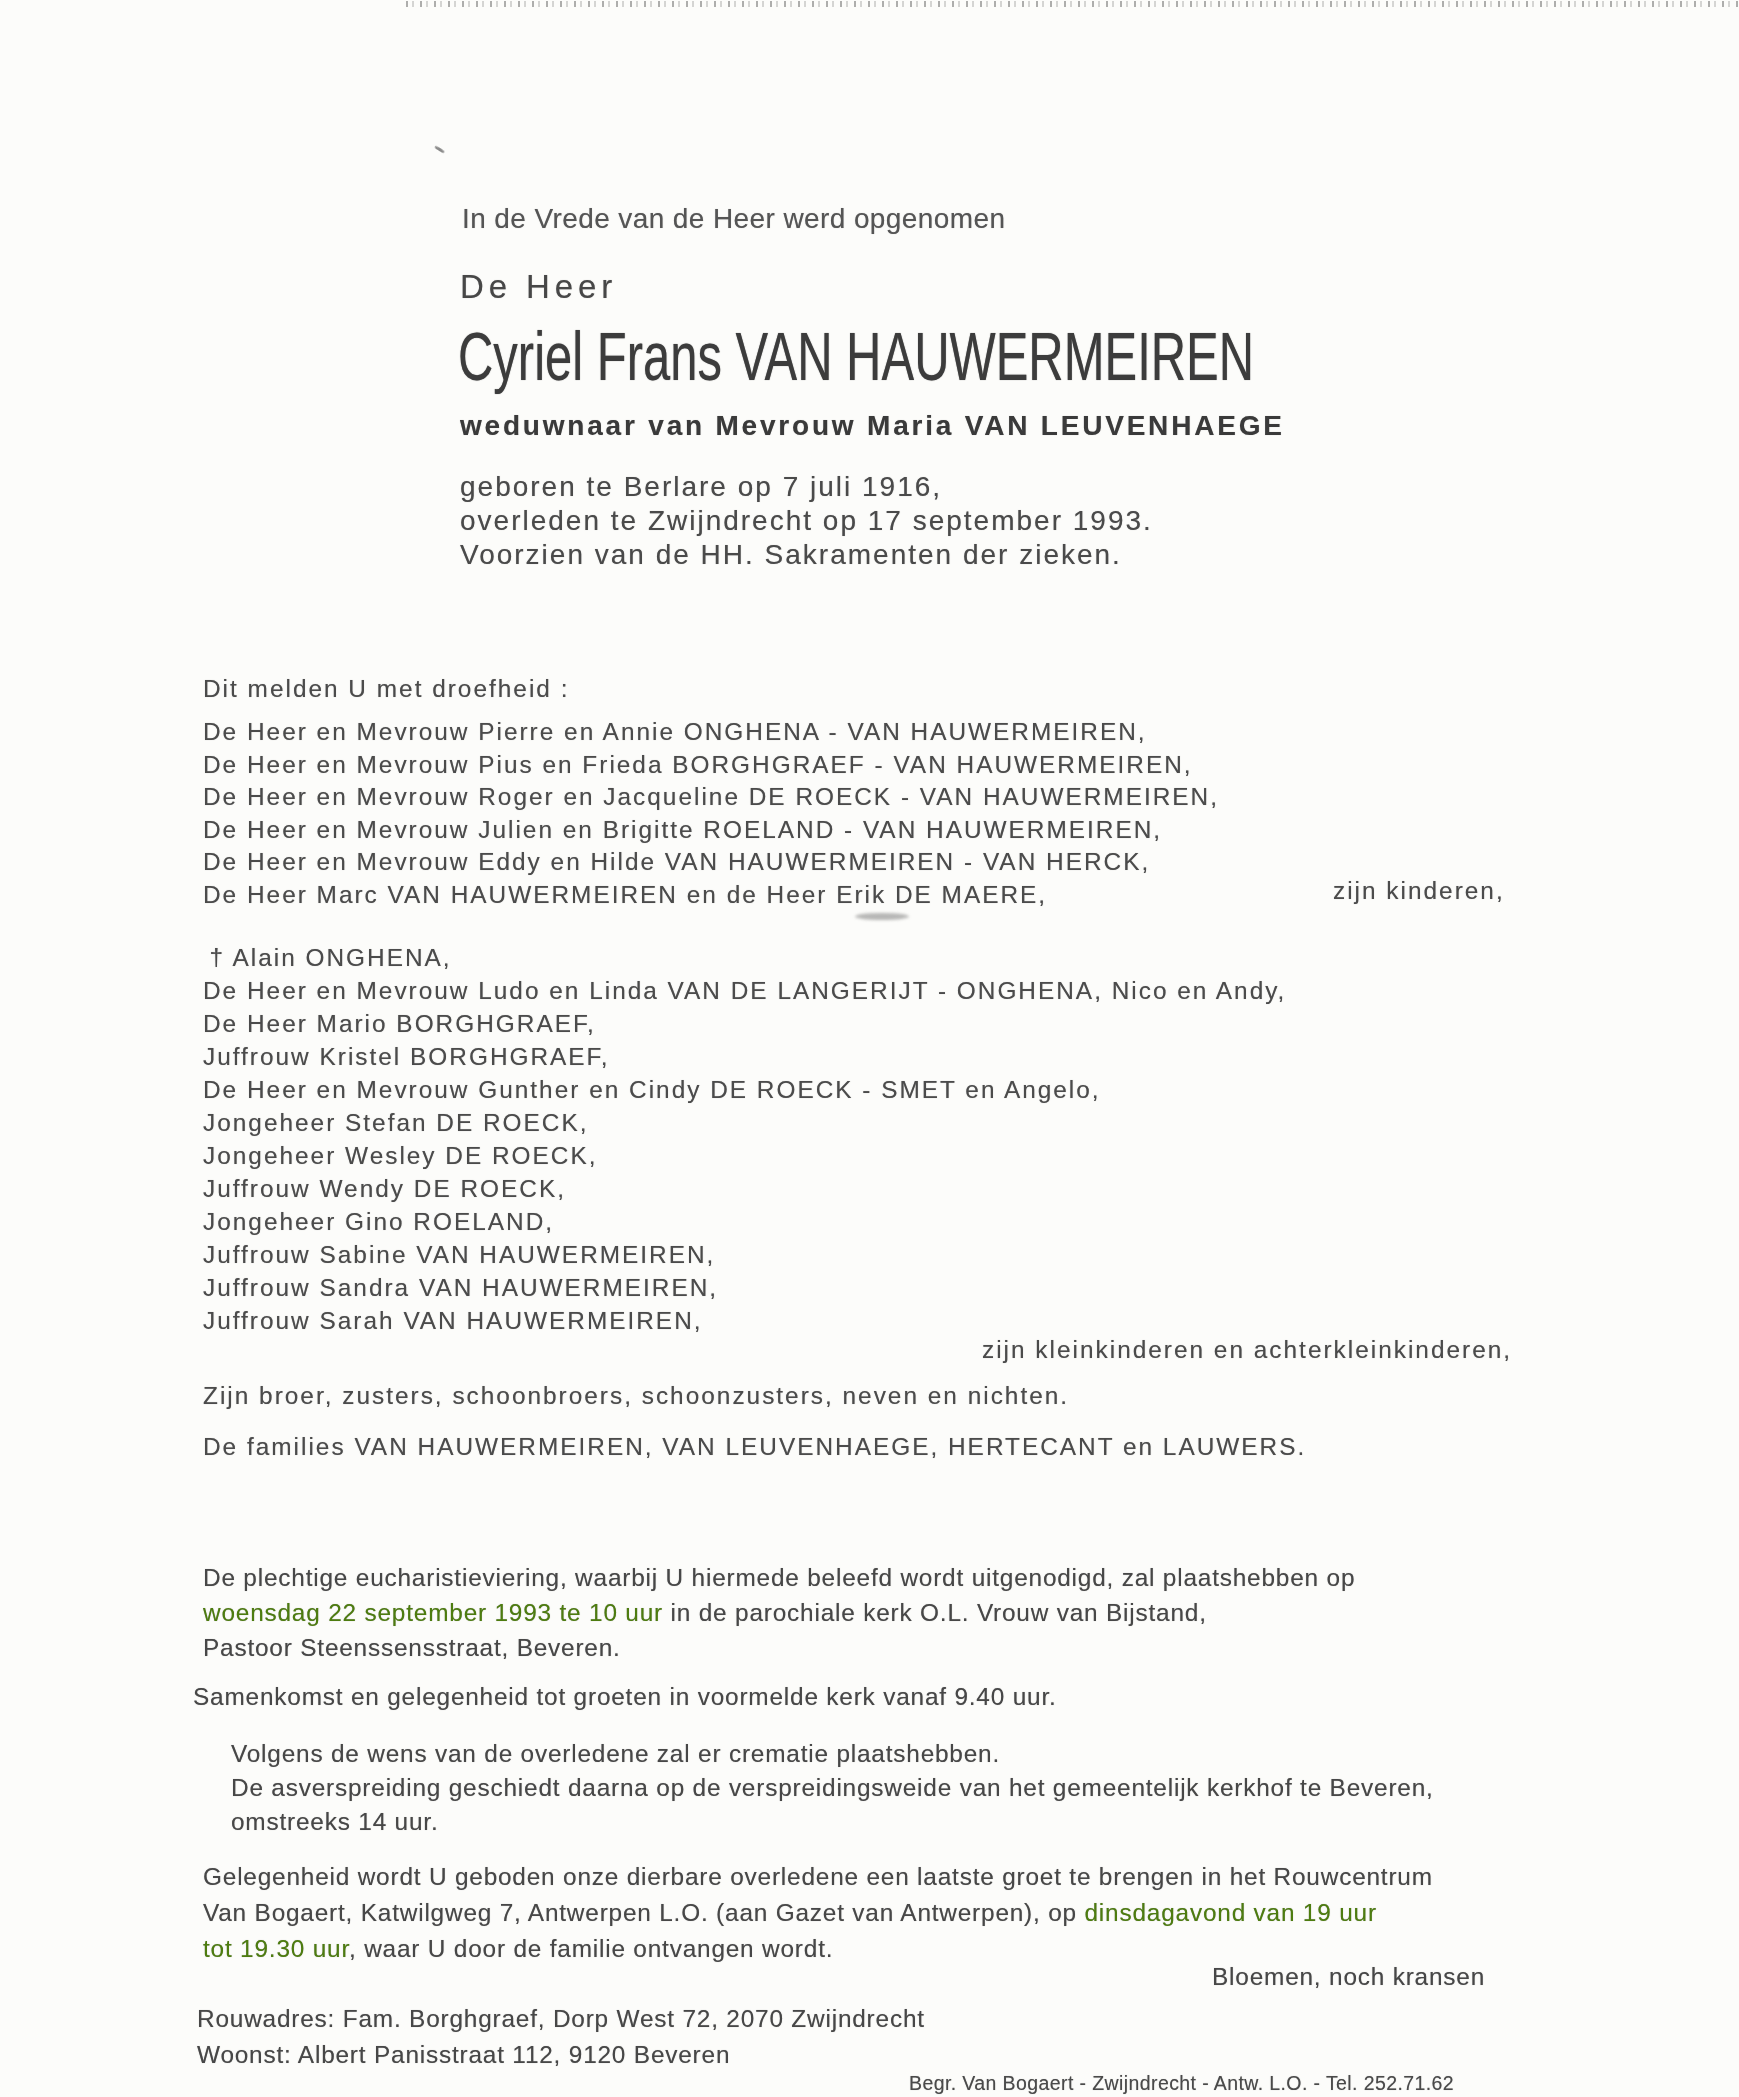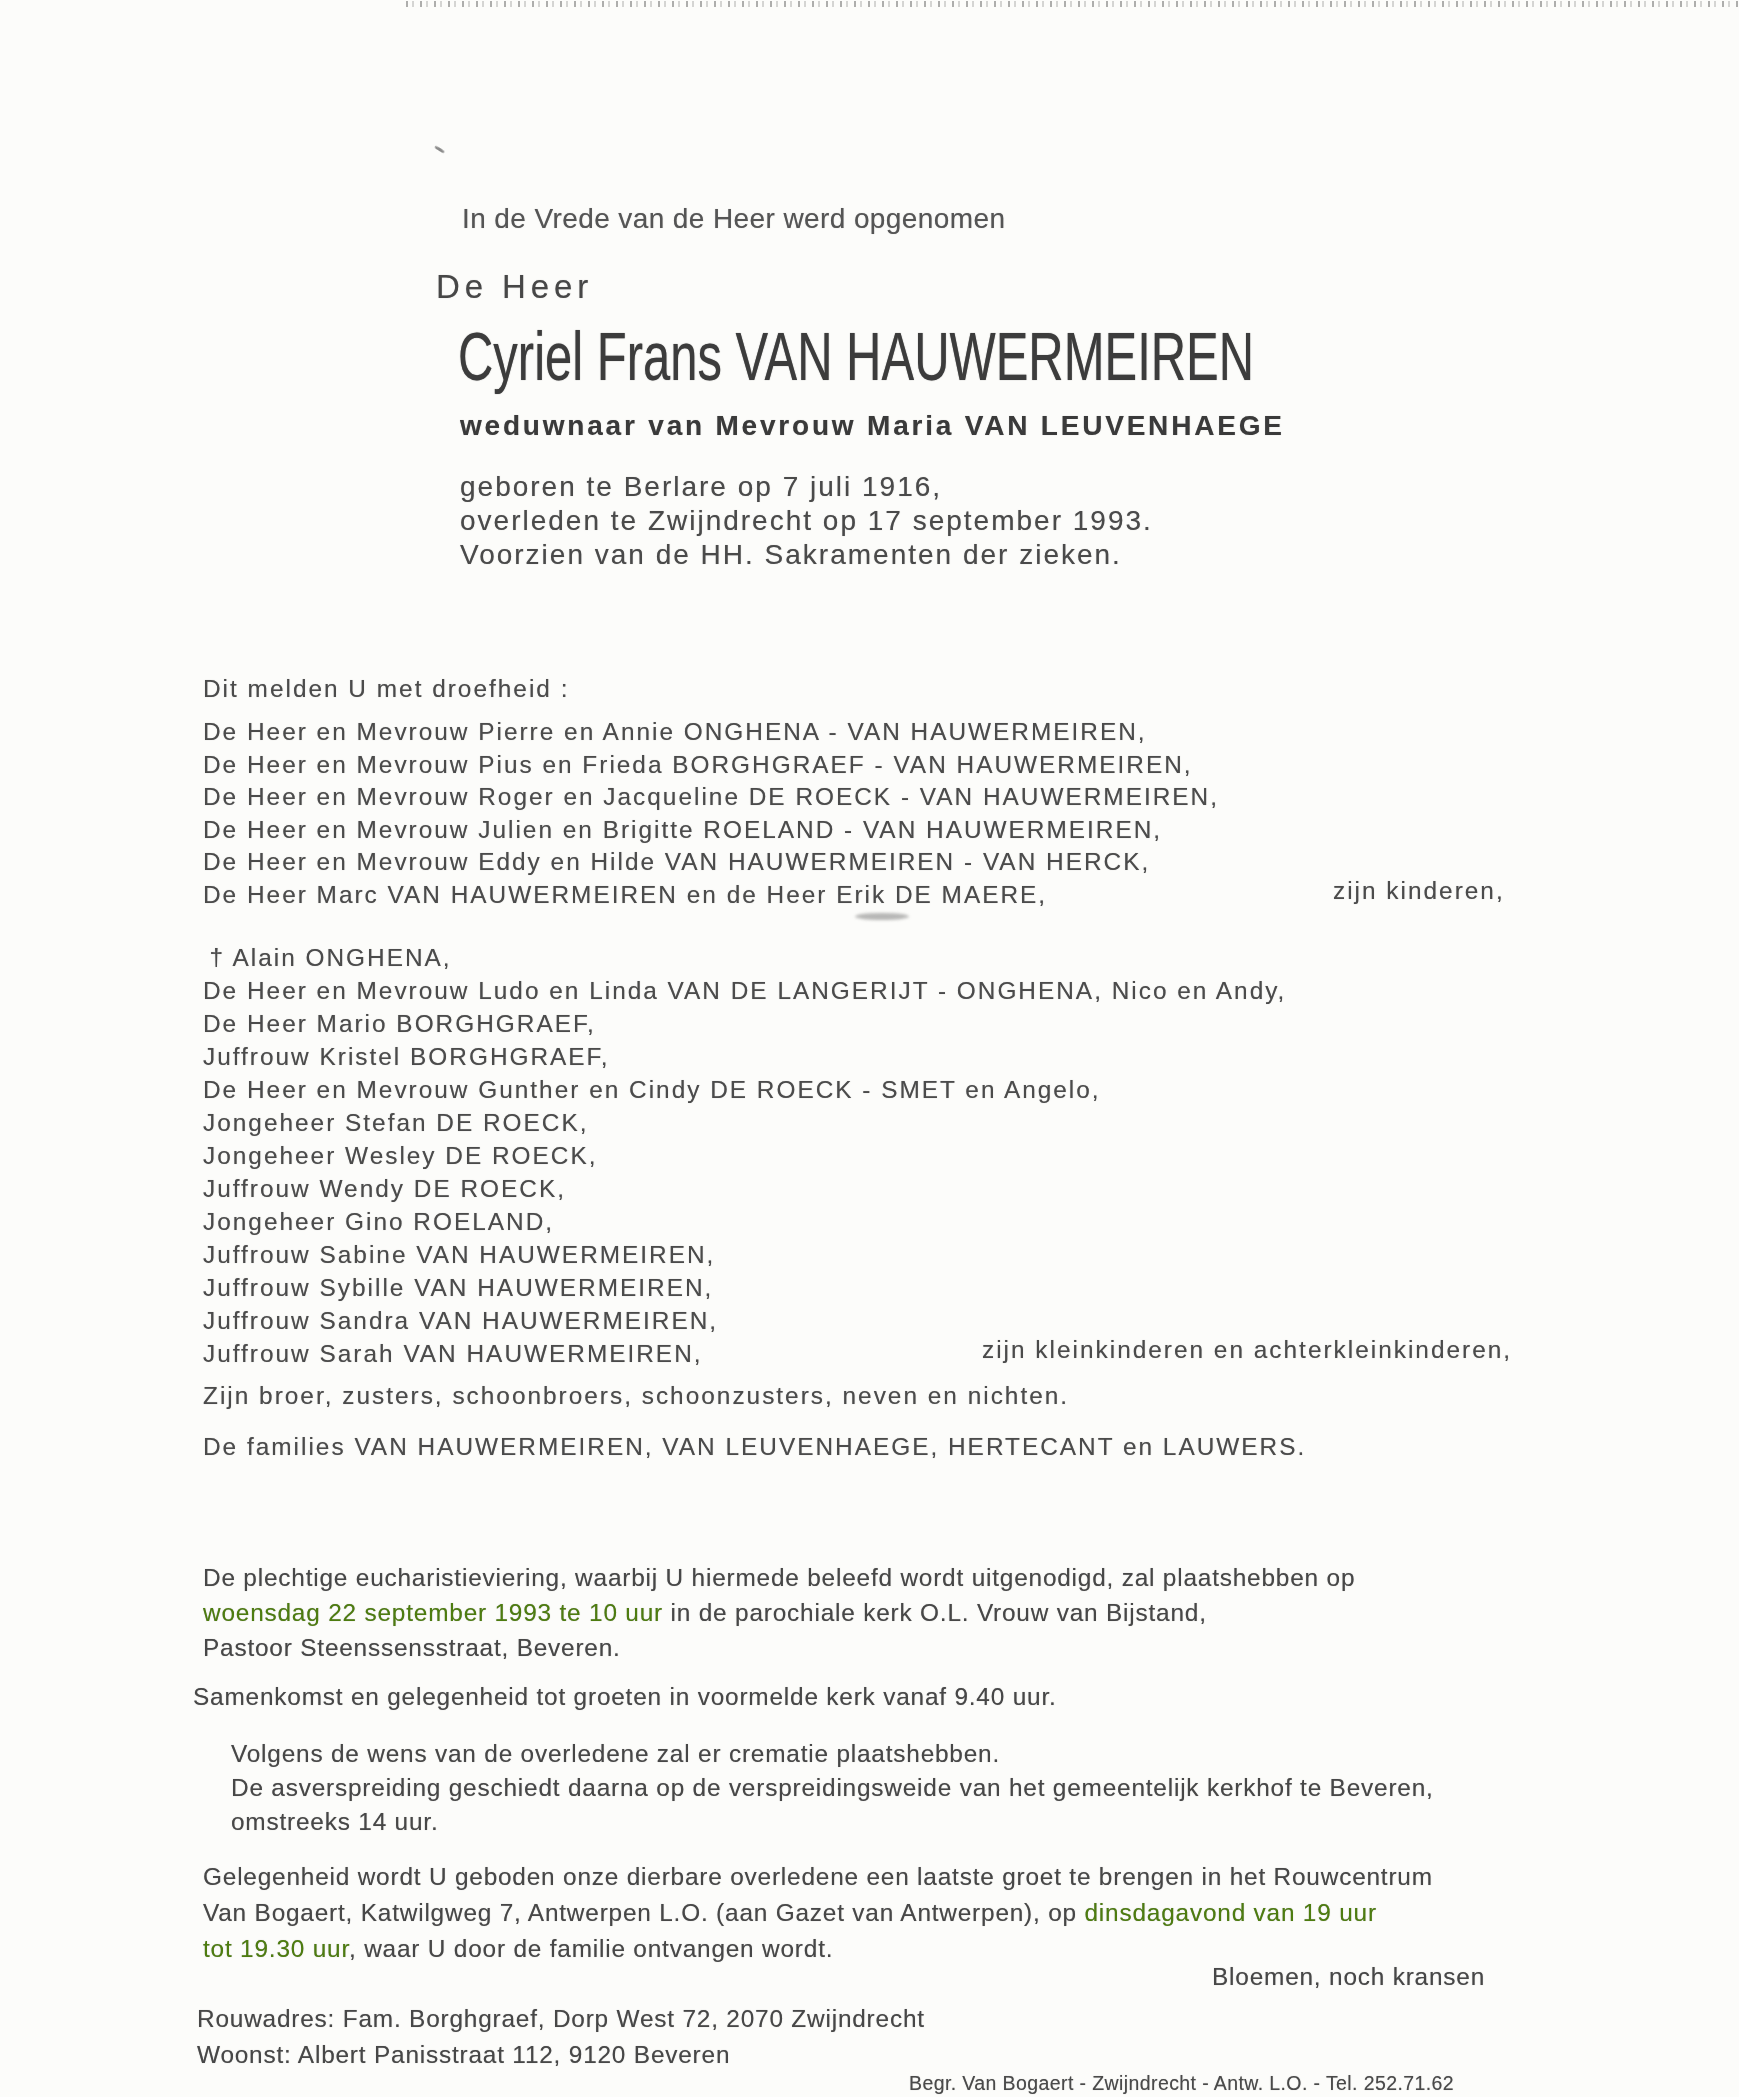--- a/index.html
+++ b/index.html
@@ -54,21 +54,21 @@
 <body>
 
 <div class="page">
 
   <div class="scan-strip"></div>
   <div class="speck"></div>
   <div class="smudge"></div>
 
   <div class="abs intro-line" style="left:462px;top:203px;">In de Vrede van de Heer werd opgenomen</div>
 
-  <div class="abs salutation" style="left:436px;top:268px;">De Heer</div>
+  <div class="abs salutation" style="left:460px;top:268px;">De Heer</div>
 
   <div class="abs title" style="left:458px;top:317px;">
     <span class="title-scale">Cyriel Frans VAN HAUWERMEIREN</span>
   </div>
 
   <div class="abs spouse" style="left:460px;top:410px;">weduwnaar van Mevrouw Maria VAN LEUVENHAEGE</div>
 
   <div class="abs dates" style="left:460px;top:470px;">
     <div>geboren te Berlare op 7 juli 1916,</div>
     <div>overleden te Zwijndrecht op 17 september 1993.</div>
@@ -92,21 +92,20 @@
     <div>† Alain ONGHENA,</div>
     <div>De Heer en Mevrouw Ludo en Linda VAN DE LANGERIJT - ONGHENA, Nico en Andy,</div>
     <div>De Heer Mario BORGHGRAEF,</div>
     <div>Juffrouw Kristel BORGHGRAEF,</div>
     <div>De Heer en Mevrouw Gunther en Cindy DE ROECK - SMET en Angelo,</div>
     <div>Jongeheer Stefan DE ROECK,</div>
     <div>Jongeheer Wesley DE ROECK,</div>
     <div>Juffrouw Wendy DE ROECK,</div>
     <div>Jongeheer Gino ROELAND,</div>
     <div>Juffrouw Sabine VAN HAUWERMEIREN,</div>
-    <div>Juffrouw Sybille VAN HAUWERMEIREN,</div>
     <div>Juffrouw Sandra VAN HAUWERMEIREN,</div>
     <div>Juffrouw Sarah VAN HAUWERMEIREN,</div>
   </div>
 
   <div class="abs list" style="left:982px;top:1336px;">zijn kleinkinderen en achterkleinkinderen,</div>
 
   <div class="abs list" style="left:203px;top:1382px;">Zijn broer, zusters, schoonbroers, schoonzusters, neven en nichten.</div>
 
   <div class="abs list" style="left:203px;top:1433px;">De families VAN HAUWERMEIREN, VAN LEUVENHAEGE, HERTECANT en LAUWERS.</div>
 

